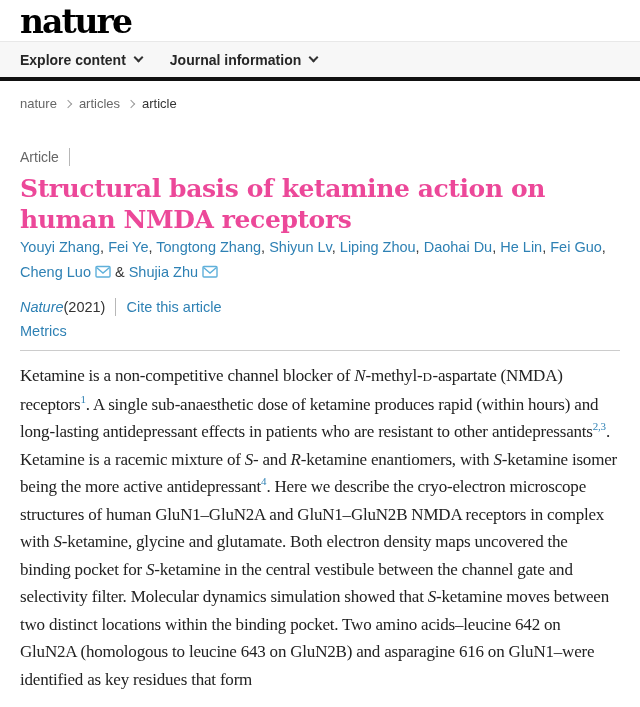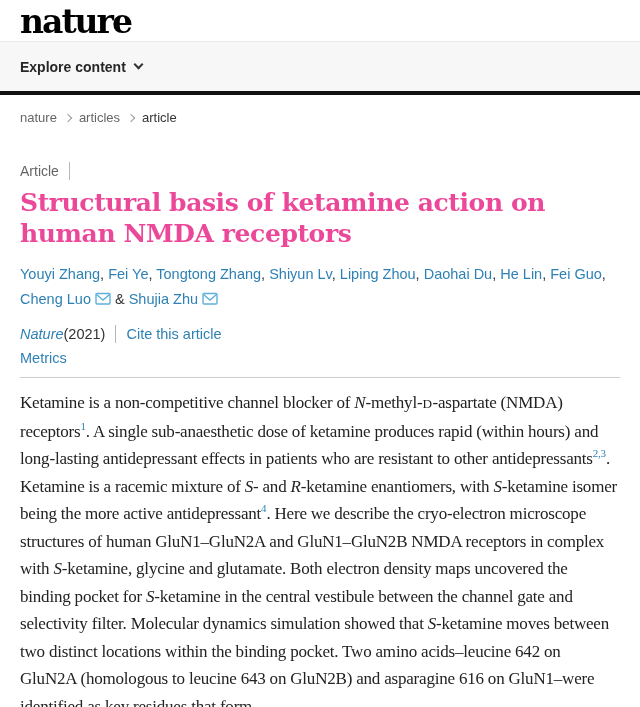--- a/index.html
+++ b/index.html
@@ -14,21 +14,21 @@
   }
   *{box-sizing:border-box;margin:0;padding:0;}
   html,body{width:640px;height:707px;overflow:hidden;background:#fff;
     font-family:"Liberation Sans",sans-serif;color:var(--text_dark);}
   a{cursor:pointer;text-decoration:none;}
 
   
   .logo-row{padding:4px 0 0 20px;height:41px;background:#fff;}
   .logo{font-family:"DejaVu Serif",serif;font-weight:bold;font-size:33px;
     letter-spacing:-2px;color:var(--brand_black);line-height:36px;display:inline-block;}
-  .navbar{background:var(--nav_bg);border-top:1px solid #e8e8e8;height:50px;
+  .navbar{background:var(--nav_bg);border-top:1px solid #e8e8e8;height:36px;
     display:flex;align-items:center;padding-left:20px;gap:28px;}
   .nav-item{font-size:14px;font-weight:600;color:#262626;display:flex;align-items:center;}
   .chev{display:inline-block;width:7px;height:7px;border-right:2px solid #333;
     border-bottom:2px solid #333;transform:rotate(45deg);margin-left:9px;margin-top:-4px;}
   .black-rule{height:4px;background:var(--rule_black);}
 
   
   .content{padding:0 20px;width:640px;}
   .breadcrumb{margin-top:15px;font-size:13px;color:var(--text_gray);display:flex;align-items:center;}
   .breadcrumb a{color:var(--text_gray);}
@@ -38,21 +38,21 @@
 
   .meta-row{margin-top:37px;font-size:14px;display:flex;align-items:center;}
   .meta-type{color:var(--text_gray);}
   .meta-sep{width:1px;height:18px;background:#b7b7b7;margin:0 10px;}
   .meta-pub{color:var(--link_blue);}
 
   h1.title{margin-top:7px;font-family:"DejaVu Serif","Liberation Serif",serif;
     font-weight:bold;font-size:25px;letter-spacing:-0.4px;line-height:31px;
     color:#ec4899;max-width:610px;}
 
-  .authors{margin-top:13px;font-size:14.5px;line-height:25px;max-width:600px;color:#333;}
+  .authors{font-size:14.5px;line-height:25px;max-width:600px;color:#333;}
   .authors a.author{color:var(--link_blue);}
   .authors .amp{color:#333;}
   .mail{display:inline-block;margin-left:4px;vertical-align:-1px;}
 
   .cite-row{margin-top:12px;font-size:14.5px;display:flex;align-items:center;}
   .journal-link{color:var(--link_blue);font-style:italic;}
   .journal-year{color:#333;}
   .cite-sep{width:1px;height:18px;background:#b7b7b7;margin:0 10px;}
   .cite-link{color:var(--link_blue);}
   .metrics-row{margin-top:7px;font-size:14.5px;}
@@ -73,20 +73,24 @@
 </head>
 <body>
 
 <div class="logo-row">
   <a class="logo">nature</a>
 </div>
 
 <div class="navbar">
   <div class="nav-item">
     <span>Explore content</span>
+    <span class="chev"></span>
+  </div>
+  <div class="nav-item">
+    <span>Journal information</span>
     <span class="chev"></span>
   </div>
 </div>
 <div class="black-rule"></div>
 
 <div class="content">
 
   <div class="breadcrumb">
     <a>nature</a>
     <span class="bsep"></span>

